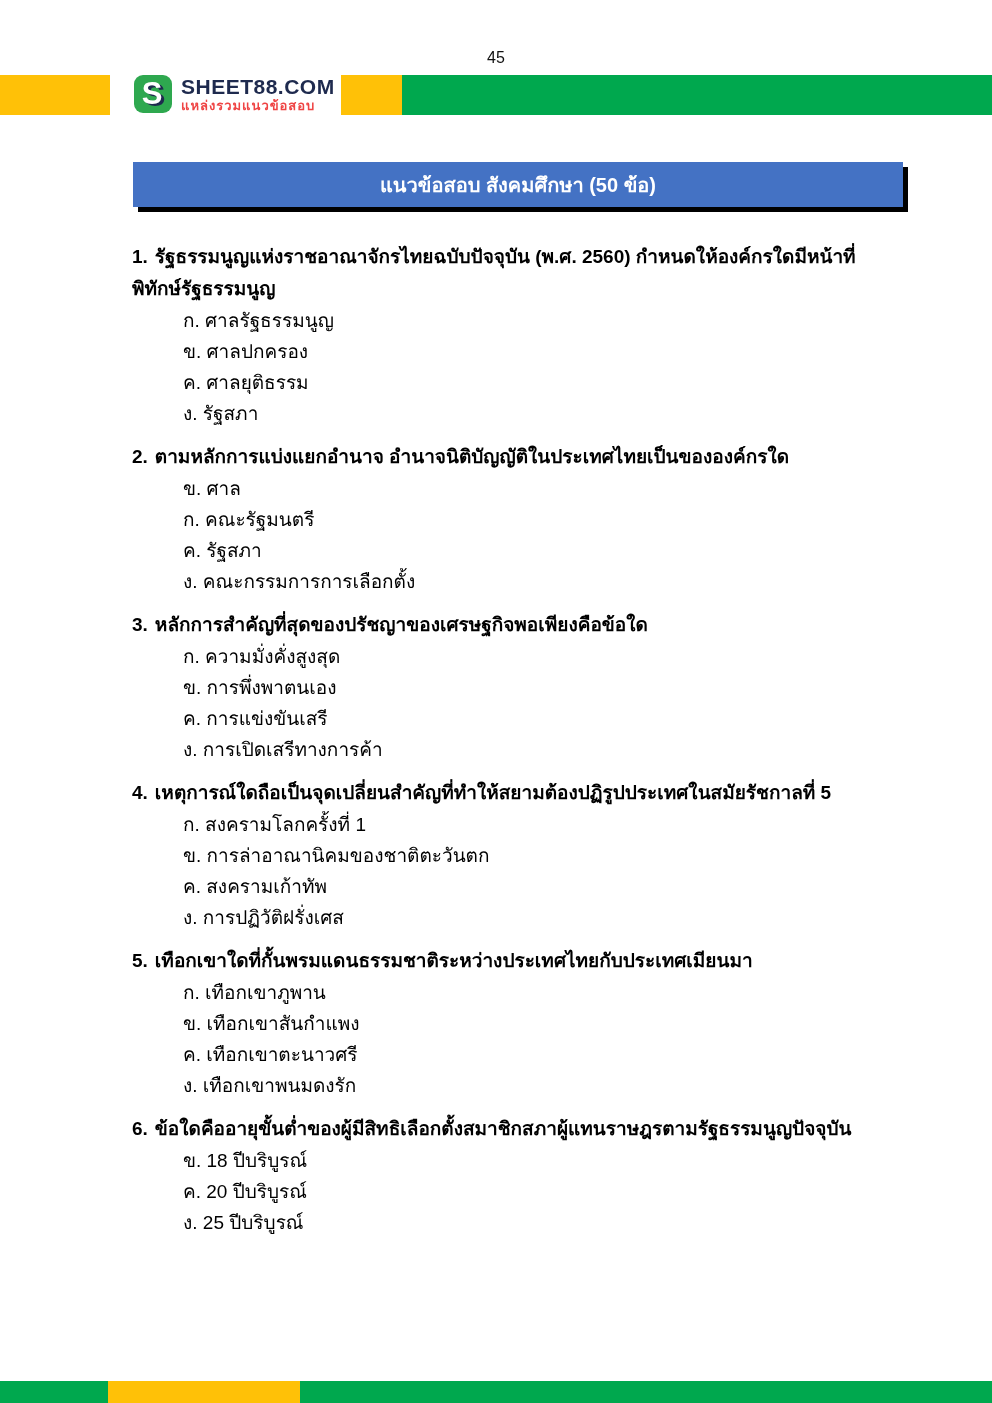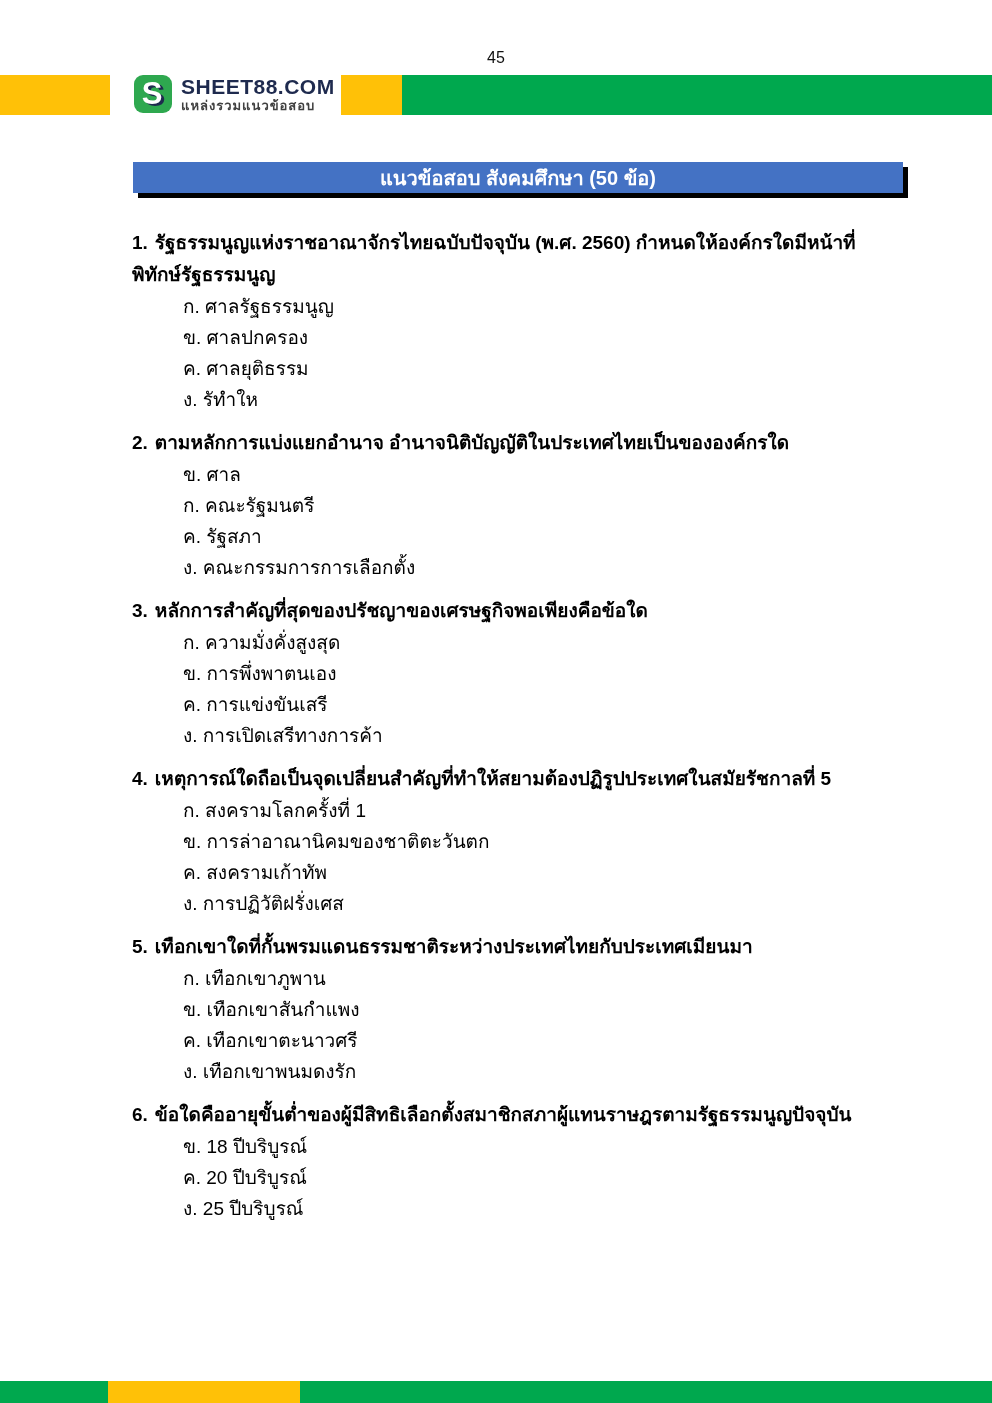--- a/index.html
+++ b/index.html
@@ -31,27 +31,27 @@
     background: #ffffff; padding-right: 6px;
   }
   .logo-icon { width: 38px; height: 38px; display: block; }
   .logo-text { display: flex; flex-direction: column; justify-content: space-between; padding-top: 1px; }
   .brand-name {
     font-size: 21px; font-weight: 800; letter-spacing: 0.5px;
     color: #1E2A4E; line-height: 22px;
   }
   .brand-tagline {
     font-size: 13px; font-weight: 600;
-    color: #404040; line-height: 16px; letter-spacing: 1px;
+    color: #ef4444; line-height: 16px; letter-spacing: 1px;
   }
 
   
   .banner {
     margin: 47px 0 0 133px;
-    width: 770px; height: 31px;
+    width: 770px; height: 45px;
     background: #4472C4;
     box-shadow: 5px 5px 0 0 #000000;
     display: flex; align-items: center; justify-content: center;
   }
   .banner-title {
     color: #ffffff; font-weight: bold; font-size: 20px;
   }
 
   
   .content { margin: 34px 90px 0 132px; }
@@ -98,21 +98,21 @@
 </div>
 
 <div class="content">
 
   <section class="question">
     <p class="q-heading"><span class="q-num">1.</span><span>รัฐธรรมนูญแห่งราชอาณาจักรไทยฉบับปัจจุบัน (พ.ศ. 2560) กำหนดให้องค์กรใดมีหน้าที่พิทักษ์รัฐธรรมนูญ</span></p>
     <div class="choices">
       <p class="choice">ก. ศาลรัฐธรรมนูญ</p>
       <p class="choice">ข. ศาลปกครอง</p>
       <p class="choice">ค. ศาลยุติธรรม</p>
-      <p class="choice">ง. รัทำให</p>
+      <p class="choice">ง. รัฐสภา</p>
     </div>
   </section>
 
   <section class="question">
     <p class="q-heading"><span class="q-num">2.</span><span>ตามหลักการแบ่งแยกอำนาจ อำนาจนิติบัญญัติในประเทศไทยเป็นขององค์กรใด</span></p>
     <div class="choices">
       <p class="choice">ข. ศาล</p>
       <p class="choice">ก. คณะรัฐมนตรี</p>
       <p class="choice">ค. รัฐสภา</p>
       <p class="choice">ง. คณะกรรมการการเลือกตั้ง</p>

